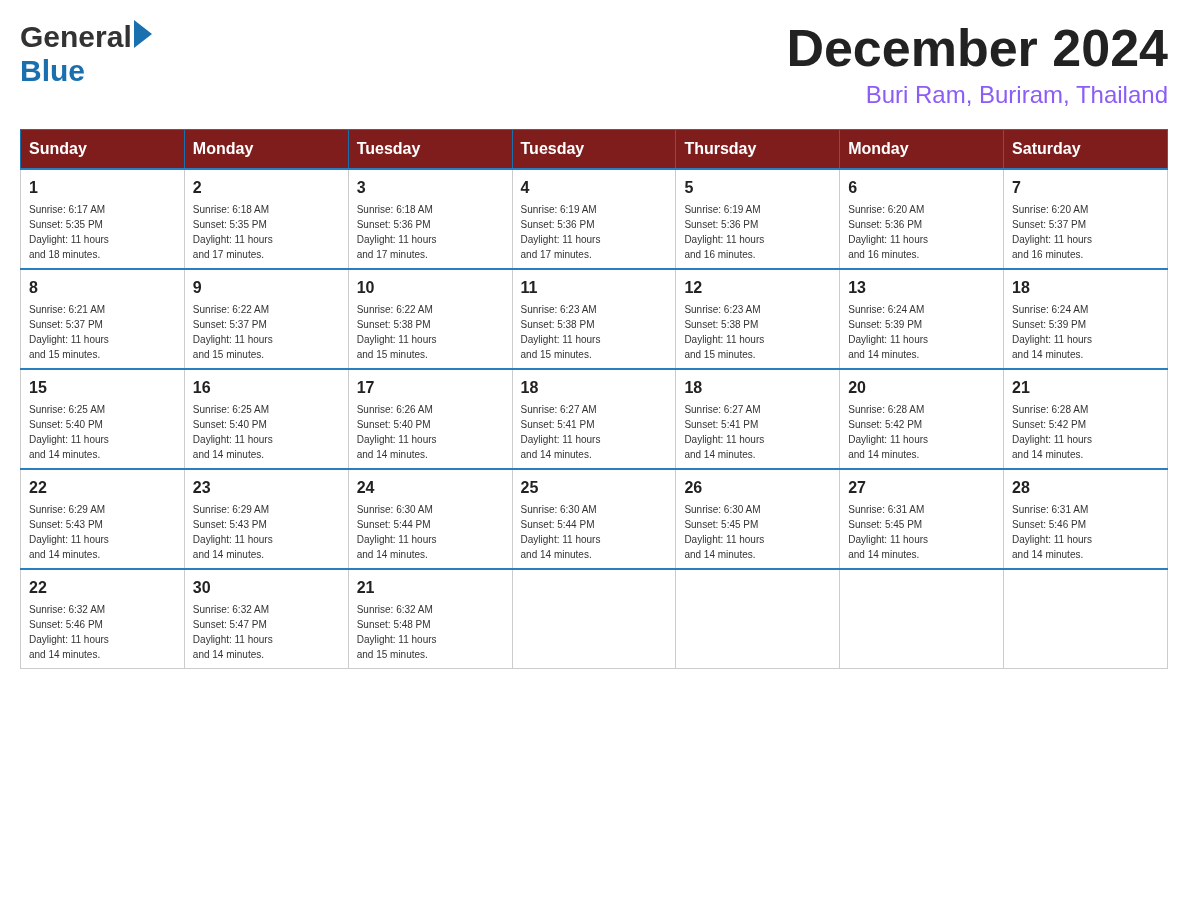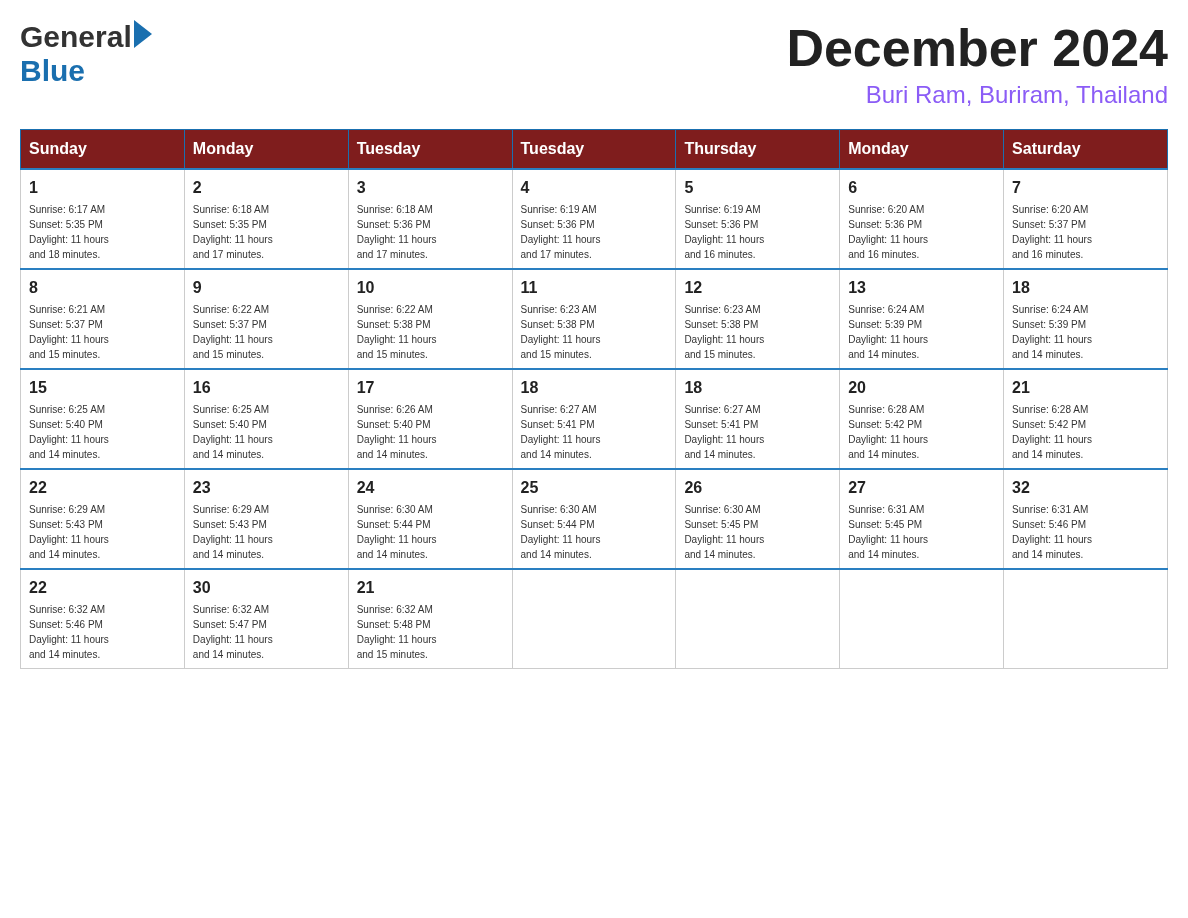--- a/index.html
+++ b/index.html
@@ -245,21 +245,21 @@
         </td>
         <td>
           <span class="day-number">26</span>
           <div class="day-info">Sunrise: 6:30 AM<br>Sunset: 5:45 PM<br>Daylight: 11 hours<br>and 14 minutes.</div>
         </td>
         <td>
           <span class="day-number">27</span>
           <div class="day-info">Sunrise: 6:31 AM<br>Sunset: 5:45 PM<br>Daylight: 11 hours<br>and 14 minutes.</div>
         </td>
         <td>
-          <span class="day-number">32</span>
+          <span class="day-number">28</span>
           <div class="day-info">Sunrise: 6:31 AM<br>Sunset: 5:46 PM<br>Daylight: 11 hours<br>and 14 minutes.</div>
         </td>
       </tr>
       <tr>
         <td>
           <span class="day-number">22</span>
           <div class="day-info">Sunrise: 6:32 AM<br>Sunset: 5:46 PM<br>Daylight: 11 hours<br>and 14 minutes.</div>
         </td>
         <td>
           <span class="day-number">30</span>

